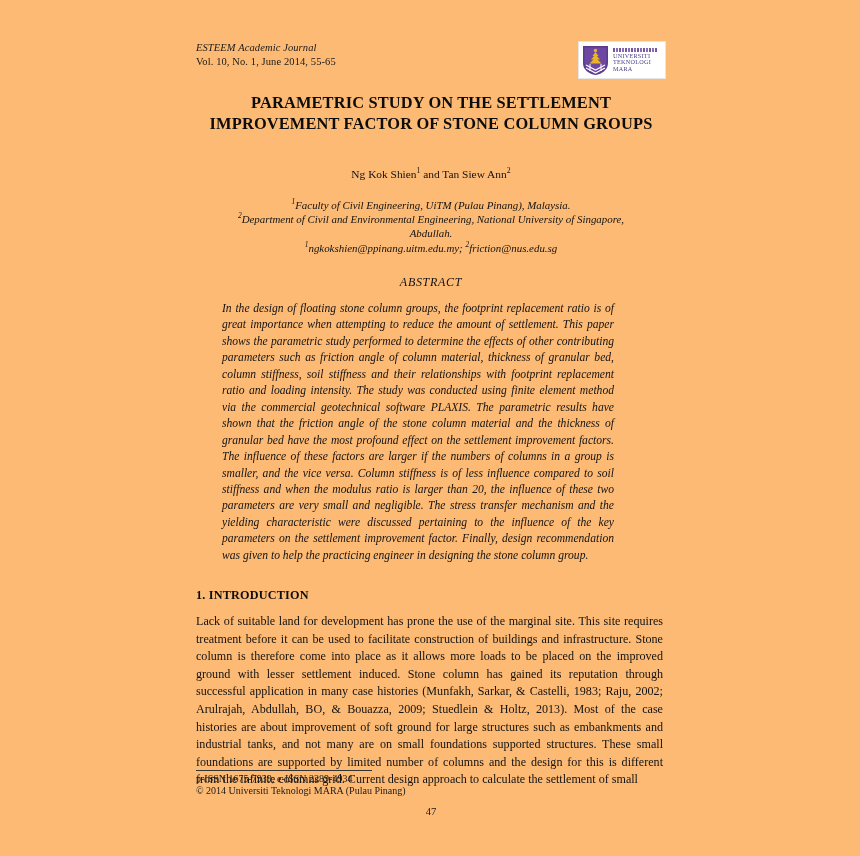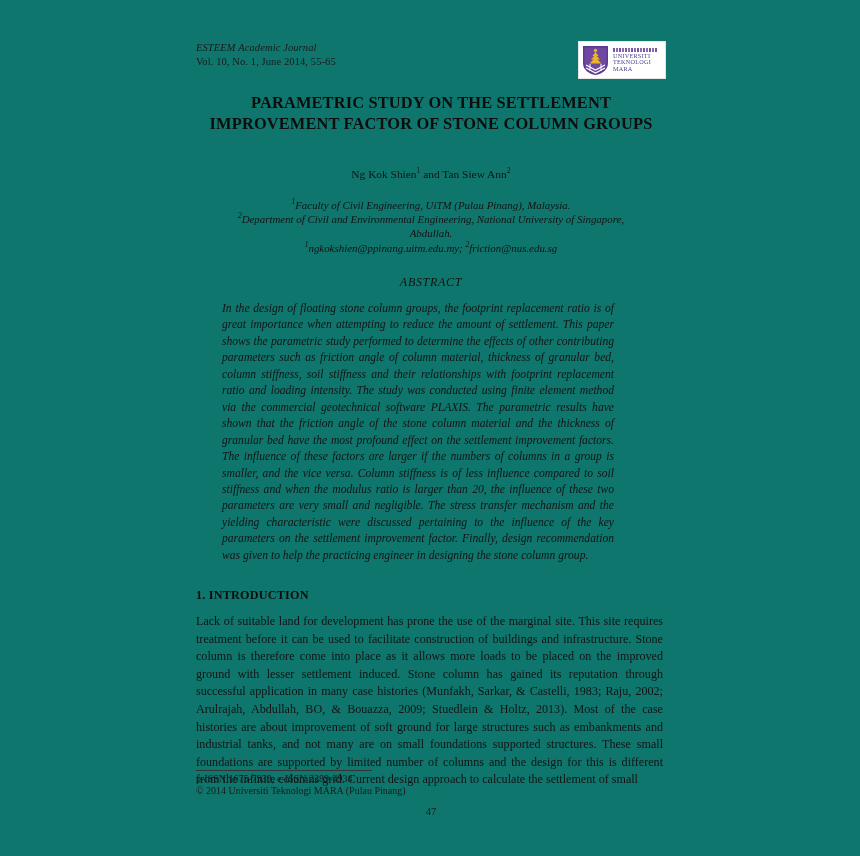--- a/index.html
+++ b/index.html
@@ -4,21 +4,21 @@
 <style>
   html, body {
     margin: 0;
     padding: 0;
     background: #f7f7f7;
   }
   .page {
     position: relative;
     width: 860px;
     height: 856px;
-    background: #0f766e;
+    background: #fdba74;
     margin: 0 auto;
     font-family: "Liberation Serif", "DejaVu Serif", serif;
     color: #111111;
     overflow: hidden;
   }
   .content {
     position: absolute;
     left: 196px;
     top: 0;
     width: 470px;

